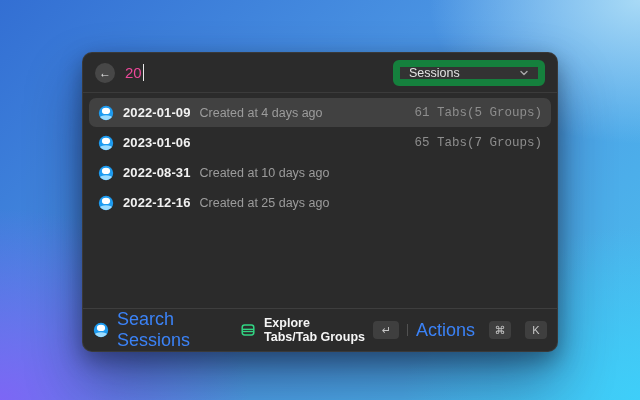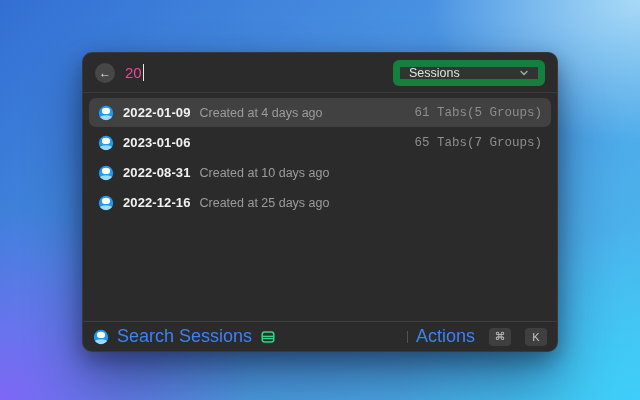--- a/index.html
+++ b/index.html
@@ -134,20 +134,24 @@
     <svg class="icon-16" viewBox="0 0 16 16">
         <use href="#session-icon-def"></use>
       </svg>
     <span class="footer-label">Search Sessions</span>
     <svg class="icon-16" viewBox="0 0 16 16">
       <rect x="2.2" y="3" width="11.6" height="10" rx="2.4" fill="none" stroke="#32d583" stroke-width="1.5"></rect>
       <line x1="2.2" y1="7.4" x2="13.8" y2="7.4" stroke="#32d583" stroke-width="1.5"></line>
       <line x1="2.2" y1="9.6" x2="13.8" y2="9.6" stroke="#32d583" stroke-width="1.2"></line>
     </svg>
     <div class="footer-right">
+      <div class="explore-group">
+        <span class="explore-label">Explore Tabs/Tab Groups</span>
+        <span class="key wide">↵</span>
+      </div>
       <div class="vdiv"></div>
       <div class="actions-group">
         <span class="footer-label">Actions</span>
         <span class="key">⌘</span>
         <span class="key">K</span>
       </div>
     </div>
   </div>
 
 </div>

